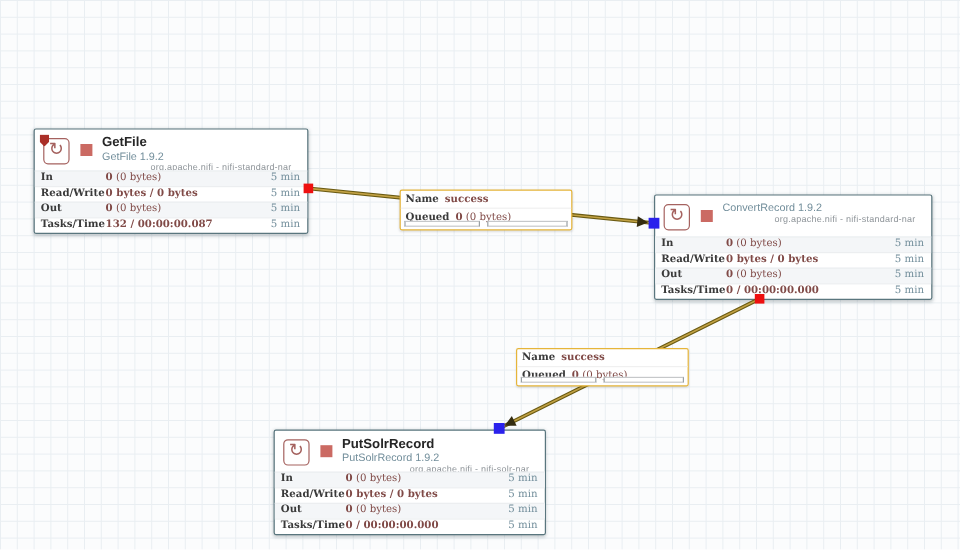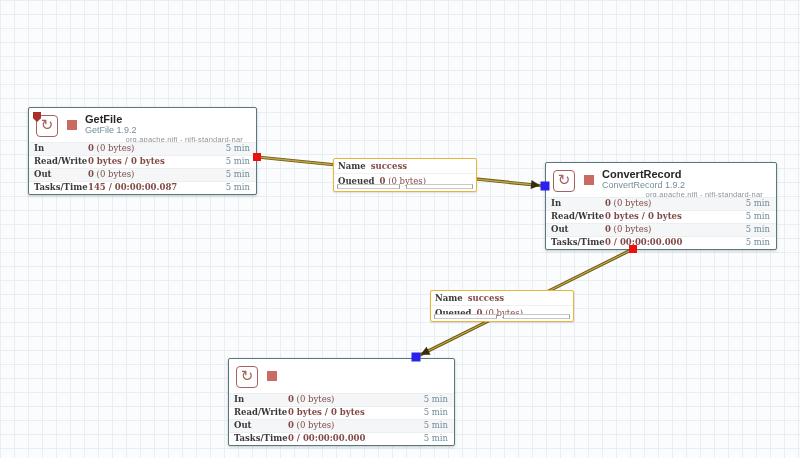--- a/index.html
+++ b/index.html
@@ -91,30 +91,29 @@
           <span class="stat-value"><b>0 bytes / 0 bytes</b></span>
           <span class="stat-window">5 min</span>
         </div>
         <div class="stat-row odd">
           <span class="stat-label">Out</span>
           <span class="stat-value"><b>0</b> (0 bytes)</span>
           <span class="stat-window">5 min</span>
         </div>
         <div class="stat-row">
           <span class="stat-label">Tasks/Time</span>
-          <span class="stat-value"><b>145 / 00:00:00.087</b></span>
+          <span class="stat-value"><b>132 / 00:00:00.087</b></span>
           <span class="stat-window">5 min</span>
         </div>
       </div>
   </div>
     <div class="processor" style="left: 545px; top: 162px; width: 232px; height: 88px;">
     <div class="proc-icon">↻</div>
     <div class="run-status"></div>
     <div class="proc-head">
-      <div class="proc-name">ConvertRecord</div>
       <div class="proc-type">ConvertRecord 1.9.2</div>
       <div class="proc-bundle">org.apache.nifi - nifi-standard-nar</div>
     </div>
     <div class="stat-rows">
         <div class="stat-row odd">
           <span class="stat-label">In</span>
           <span class="stat-value"><b>0</b> (0 bytes)</span>
           <span class="stat-window">5 min</span>
         </div>
         <div class="stat-row">
@@ -130,20 +129,25 @@
         <div class="stat-row">
           <span class="stat-label">Tasks/Time</span>
           <span class="stat-value"><b>0 / 00:00:00.000</b></span>
           <span class="stat-window">5 min</span>
         </div>
       </div>
   </div>
     <div class="processor" style="left: 228px; top: 358px; width: 227px; height: 88px;">
     <div class="proc-icon">↻</div>
     <div class="run-status"></div>
+    <div class="proc-head">
+      <div class="proc-name">PutSolrRecord</div>
+      <div class="proc-type">PutSolrRecord 1.9.2</div>
+      <div class="proc-bundle">org.apache.nifi - nifi-solr-nar</div>
+    </div>
     <div class="stat-rows">
         <div class="stat-row odd">
           <span class="stat-label">In</span>
           <span class="stat-value"><b>0</b> (0 bytes)</span>
           <span class="stat-window">5 min</span>
         </div>
         <div class="stat-row">
           <span class="stat-label">Read/Write</span>
           <span class="stat-value"><b>0 bytes / 0 bytes</b></span>
           <span class="stat-window">5 min</span>

